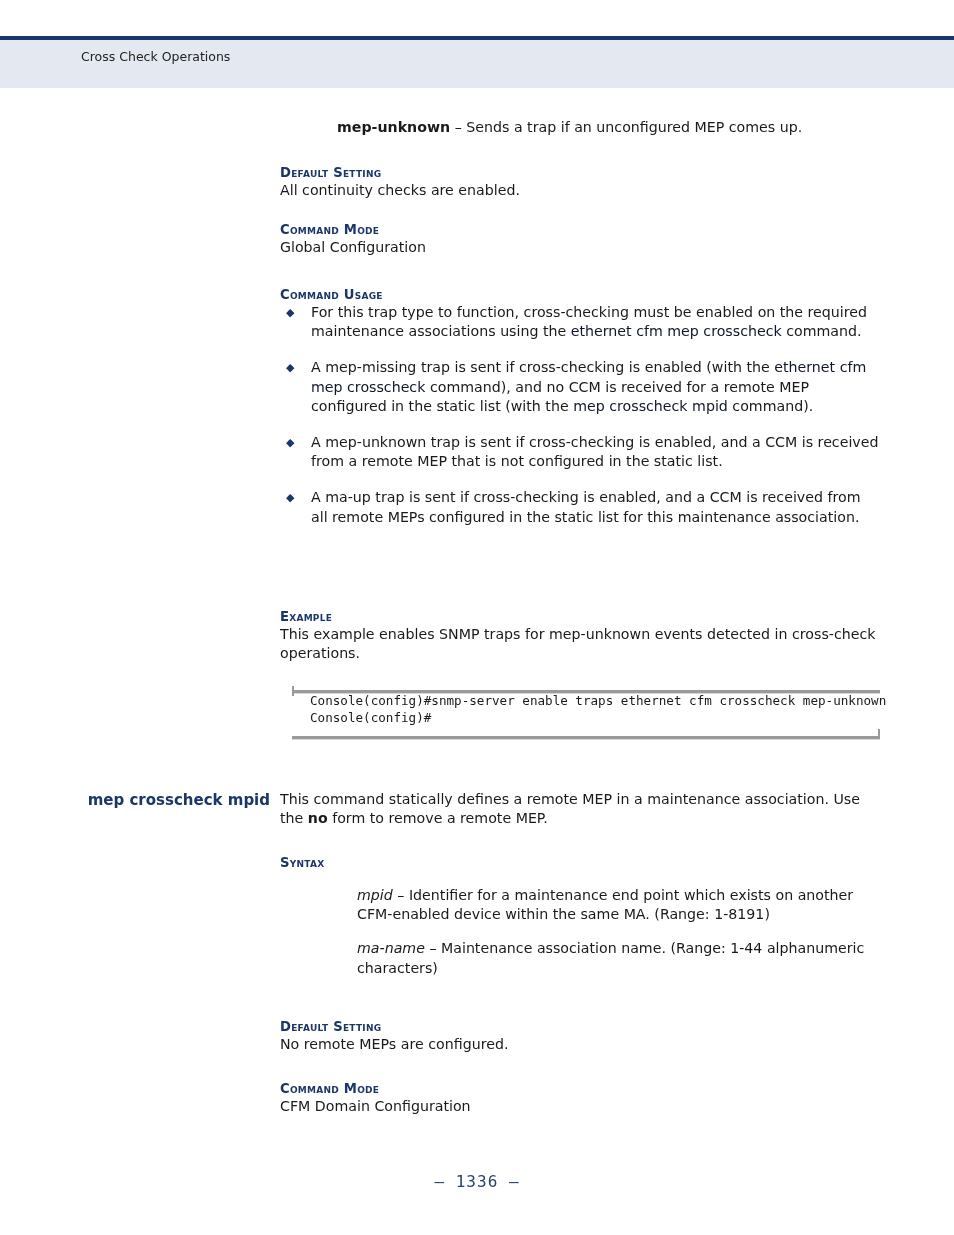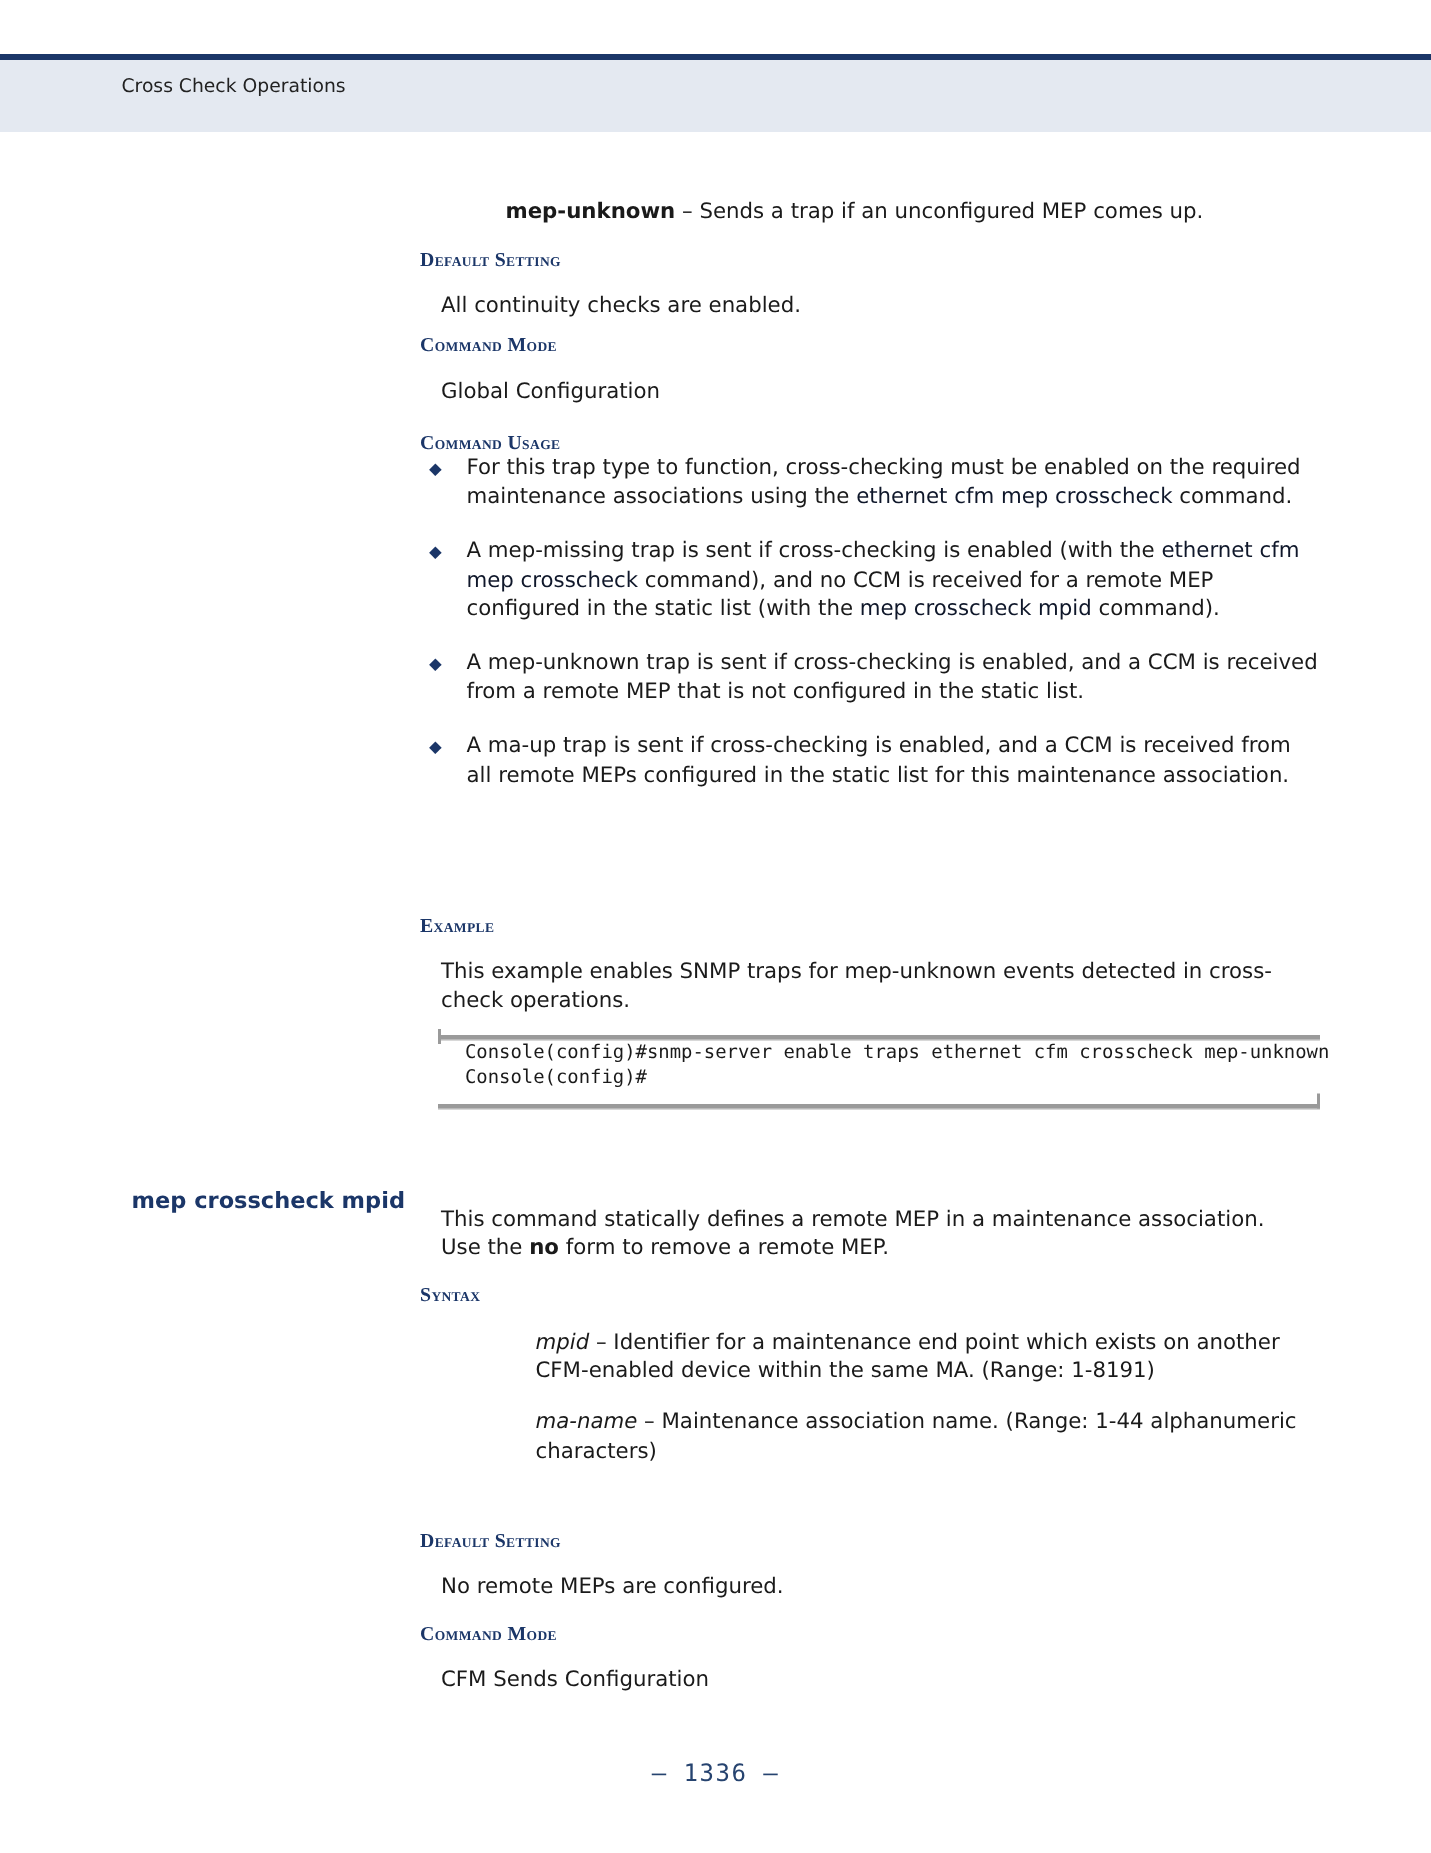--- a/index.html
+++ b/index.html
@@ -85,27 +85,26 @@
 
   
   .sect-head {
     color: #1b3668;
     font-weight: bold;
     font-variant: small-caps;
     font-size: 13.2px;
     letter-spacing: .25px;
     line-height: 17px;
     margin: 0;
-    font-family: Liberation Serif, serif;
   }
   .para {
     font-size: 14.2px;
     line-height: 19.2px;
     color: #1a1a1a;
-    margin: 14px;
+    margin: 0;
   }
   .indent-1 { margin-left: 57px; }
   .indent-2 { margin-left: 57px; }
   .xref {
     color: #0f172a;
   }
   b, .bold { font-weight: bold; }
   i, .ital { font-style: italic; }
 
   
@@ -254,20 +253,20 @@
     <p class="para indent-2" style="margin-top:15px;margin-left:77px;"><i>ma-name</i> <span>–</span> <span>Maintenance association name. (Range: 1-44 alphanumeric characters)</span></p>
   </div>
 
   <div class="body-col" style="top:930px;">
     <p class="sect-head">Default Setting</p>
     <p class="para">No remote MEPs are configured.</p>
   </div>
 
   <div class="body-col" style="top:992px;">
     <p class="sect-head">Command Mode</p>
-    <p class="para">CFM Sends Configuration</p>
+    <p class="para">CFM Domain Configuration</p>
   </div>
 
 </div>
 
 <div class="footer">
   <span>–  1336  –</span>
 </div>
 
 </body></html>

